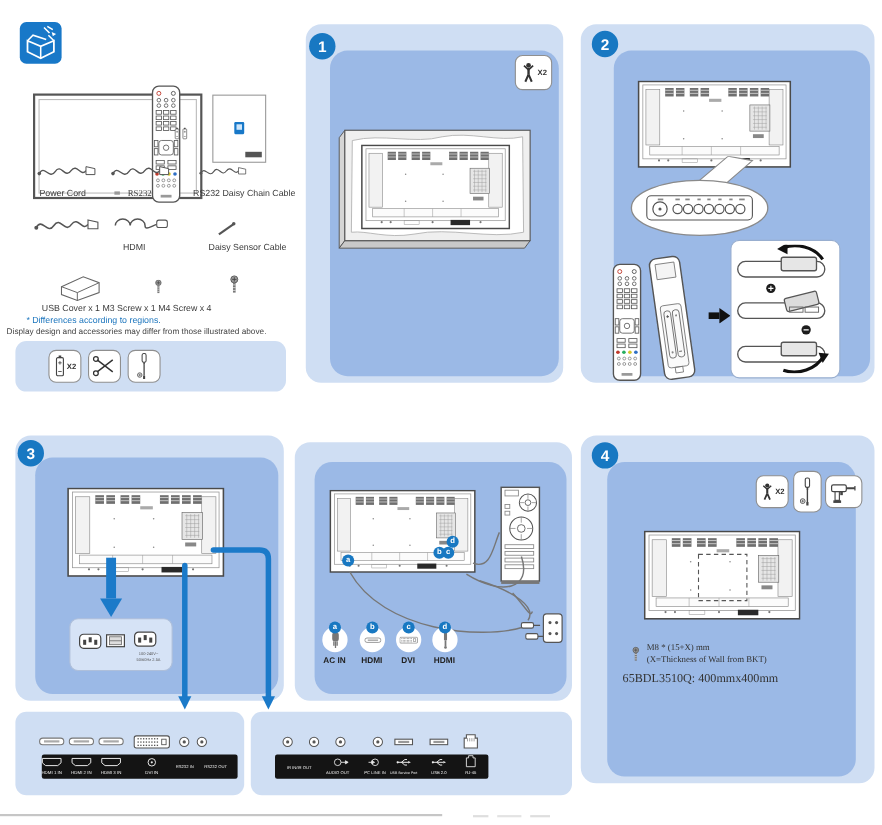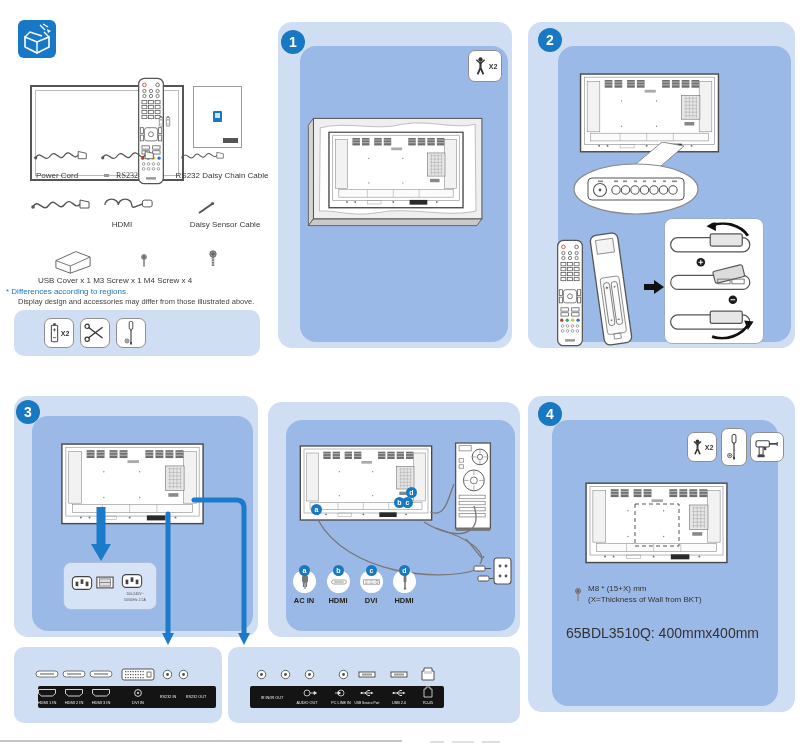--- a/index.html
+++ b/index.html
@@ -16,21 +16,21 @@
   .note-dark{position:absolute;font-size:7.5px;color:#444;white-space:nowrap;}
   .toolstrip{position:absolute;background:#cfdef3;border-radius:10px;}
   .toolbox{position:absolute;background:#fff;border:1px solid #8f8f8f;border-radius:7px;
            display:flex;align-items:center;justify-content:center;}
   .x2{font-size:7px;font-weight:bold;color:#333;margin-left:1px;}
   .whitebox{position:absolute;background:#fff;border:1px solid #98aecf;border-radius:8px;}
   .whitecircle{position:absolute;background:#fff;border-radius:50%;display:flex;align-items:center;justify-content:center;}
   .letter-badge{position:absolute;width:11px;height:11px;border-radius:50%;background:#1878c2;color:#fff;
                 font-size:7px;font-weight:700;display:flex;align-items:center;justify-content:center;z-index:4;}
   .conn-lbl{position:absolute;font-size:7.5px;font-weight:700;color:#222;transform:translateX(-50%);white-space:nowrap;}
-  .spec-text{position:absolute;font-size:8px;color:#333;white-space:nowrap;}
+  .spec-text{position:absolute;font-size:8px;color:#333;white-space:nowrap;font-family:Liberation Serif, serif;}
   svg{display:block;}
   svg text{font-family:"Liberation Sans",sans-serif;}
   .overlay{position:absolute;left:0;top:0;pointer-events:none;z-index:20;}
 </style>
 </head>
 <body>
 
 <div class="page">
 
   <svg width="0" height="0" style="position:absolute" aria-hidden="true">
@@ -380,22 +380,22 @@
       <use href="#sym-usb-cover" width="42" height="27"></use>
     </svg>
   <svg class="abs" style="left:140px;top:254px" width="8" height="14">
       <use href="#sym-screw" width="8" height="14"></use>
     </svg>
   <svg class="abs" style="left:208px;top:250px" width="10" height="18">
       <use href="#sym-screw" width="10" height="18"></use>
     </svg>
   <div class="lbl" style="left:38px;top:276px;">USB Cover x 1 M3 Screw x 1 M4 Screw x 4</div>
 
-  <div class="note-blue" style="left:6px;top:287px;">* Differences according to regions.</div>
-  <div class="note-dark" style="left:18px;top:297px;text-align:center;">Display design and accessories may differ from those illustrated above.</div>
+  <div class="note-blue" style="left:24px;top:287px;">* Differences according to regions.</div>
+  <div class="note-dark" style="left:6px;top:297px;text-align:center;">Display design and accessories may differ from those illustrated above.</div>
 
   <div class="toolstrip" style="left:14px;top:310px;width:246px;height:46px;">
     <div class="toolbox" style="left:30px;top:8px;width:28px;height:28px;">
       <svg width="11" height="22">
           <use href="#sym-battery" width="11" height="22"></use>
         </svg>
       <span class="x2">X2</span>
     </div>
     <div class="toolbox" style="left:66px;top:8px;width:28px;height:28px;">
       <svg width="22" height="20">
@@ -580,21 +580,21 @@
     </div>
     <svg class="abs" style="left:57px;top:86px" width="143" height="86">
       <use href="#sym-display-rear" width="143" height="86"></use>
       <rect x="50" y="22" width="44" height="42" fill="none" stroke="#555" stroke-width="1" stroke-dasharray="4,3"></rect>
     </svg>
     <svg class="abs" style="left:46px;top:189px" width="8" height="20">
         <use href="#sym-screw" width="8" height="20"></use>
       </svg>
     <div class="spec-text" style="left:60px;top:188px;">M8 * (15+X) mm</div>
     <div class="spec-text" style="left:60px;top:199px;">(X=Thickness of Wall from BKT)</div>
-    <div class="spec-text" style="left:38px;top:229px;font-size:14px;">65BDL3510Q: 400mmx400mm</div>
+    <div class="spec-text" style="left:38px;top:215px;font-size:11px;">65BDL3510Q: 400mmx400mm</div>
   </div>
 
   <div class="toolstrip" style="left:14px;top:647px;width:208px;height:76px;">
     <svg width="208" height="76" viewBox="0 0 208 76">
       <use href="#sym-hdmi-plug" x="21" y="22" width="24" height="10"></use>
       <use href="#sym-hdmi-plug" x="48" y="22" width="24" height="10"></use>
       <use href="#sym-hdmi-plug" x="75" y="22" width="24" height="10"></use>
       <use href="#sym-dvi" x="107" y="21" width="34" height="13"></use>
       <use href="#sym-jack" x="148" y="22" width="11" height="11"></use>
       <use href="#sym-jack" x="164" y="22" width="11" height="11"></use>

